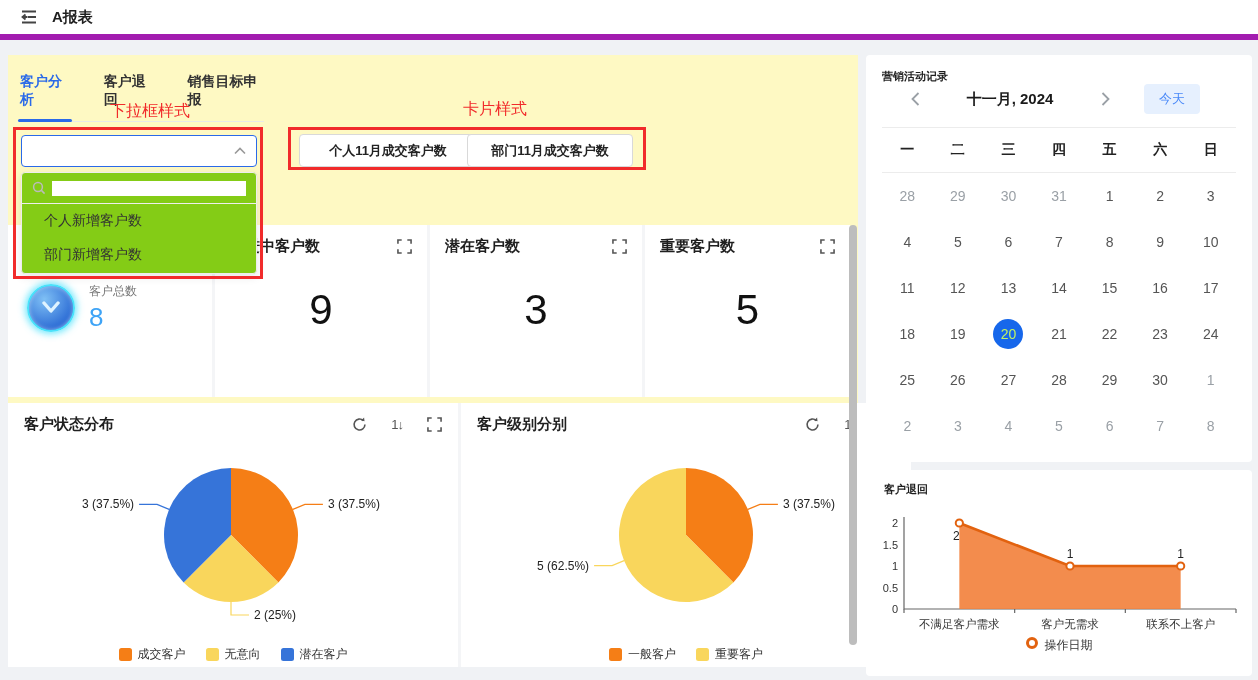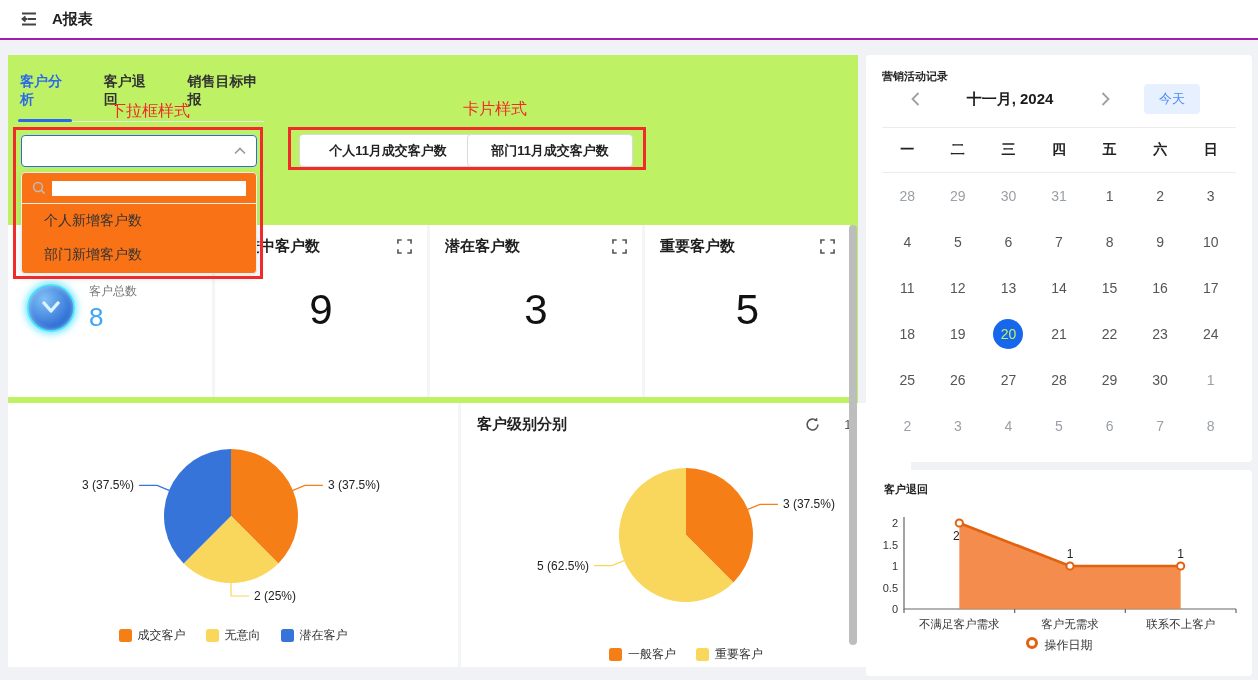--- a/index.html
+++ b/index.html
@@ -2,25 +2,25 @@
 <html><head>
 <meta charset="utf-8">
 <style>
   * { margin:0; padding:0; box-sizing:border-box; }
   html,body { width:1258px; height:680px; }
   body { font-family:"Liberation Sans","DejaVu Sans",sans-serif; background:#f0f2f5; overflow:hidden; }
   .page { position:relative; width:1258px; height:680px; }
 
   
   .topbar { position:absolute; left:0; top:0; width:1258px; height:40px; background:#fff;
-            display:flex; align-items:center; padding-left:20px; gap:14px; border-bottom:2px solid #a21caf; }
+            display:flex; align-items:center; padding-left:20px; gap:14px; border-bottom:6px solid #a21caf; }
   .topbar-title { font-size:15px; font-weight:600; color:#1f1f1f; }
 
   
-  .left-panel { position:absolute; left:8px; top:55px; width:850px; height:612px; background:#bef264; }
+  .left-panel { position:absolute; left:8px; top:55px; width:850px; height:612px; background:#fef9c3; }
   .tabs { margin-left:10px; padding-top:14px; width:246px; border-bottom:1px solid #e9e9e9; display:flex; gap:30px; }
   .tab { font-size:14px; font-weight:600; color:#333; padding:4px 2px 12px; cursor:pointer; position:relative; }
   .tab.active { color:#2a6ae9; }
   .tab.active::after { content:""; position:absolute; left:0; right:0; bottom:-1px; height:3px; background:#2a6ae9; border-radius:2px; }
 
   
   .stats-row { position:absolute; left:0; top:170px; width:842px; height:172px; background:#f4f5f7; display:flex; gap:3px; }
   .charts-row { position:absolute; left:0; top:348px; width:842px; height:264px; background:#f4f5f7; display:flex; gap:3px; }
   .stat-card { background:#fff; position:relative; padding:12px 15px; }
   .stat-card.c1 { width:204px; } .stat-card.c2 { width:212px; } .stat-card.c3 { width:212px; } .stat-card.c4 { flex:1; }
@@ -49,21 +49,21 @@
 
   
   .scroll-thumb { position:absolute; left:849px; top:225px; width:8px; height:420px; background:#bdbdbd; border-radius:4px; z-index:30; }
 
   
   .ann-text { position:absolute; color:#f12b2b; font-size:16px; z-index:26; }
   .redbox { position:absolute; border:3px solid #f12b2b; z-index:25; pointer-events:none; }
   .select-input { position:absolute; left:21px; top:135px; width:236px; height:32px; background:#fff;
                   border:1px solid #2a6ae9; border-radius:4px; z-index:24; display:flex; align-items:center; padding:0 10px; }
   .select-input input { border:none; outline:none; flex:1; font-size:13px; font-family:inherit; }
-  .select-panel { position:absolute; left:21px; top:172px; width:236px; height:102px; background:#f97316; z-index:24;
+  .select-panel { position:absolute; left:21px; top:172px; width:236px; height:102px; background:#84cc16; z-index:24;
                   border:1px solid #ededed; border-radius:4px; box-shadow:0 3px 10px rgba(0,0,0,.10); }
   .search-row { height:31px; display:flex; align-items:center; gap:6px; padding:0 10px; border-bottom:1px solid #eee; }
   .search-row input { border:none; outline:none; flex:1; font-size:13px; font-family:inherit; }
   .opt { height:34px; display:flex; align-items:center; padding-left:22px; font-size:14px; color:#333; cursor:pointer; }
   .metric-btn { position:absolute; height:33px; background:#fff; border:1px solid #d9d9d9; border-radius:4px; z-index:24;
                 display:flex; align-items:center; justify-content:center; font-size:13px; font-weight:600; color:#222; cursor:pointer; }
 
   
   .cal-panel { position:absolute; left:866px; top:55px; width:386px; height:407px; background:#fff; border-radius:4px; padding:14px 16px 0; }
   .panel-title { font-size:11px; font-weight:700; color:#1f1f1f; }
@@ -157,20 +157,37 @@
                 <path d="M1 5V1h4M11 1h4v4M15 11v4h-4M5 15H1v-4" fill="none" stroke="#555" stroke-width="1.7"></path>
               </svg>
           </span>
         </div>
         <div class="big-num">5</div>
       </div>
     </div>
 
     <div class="charts-row">
       <div class="chart-card">
+        <div class="chart-head">
+          <span class="chart-title">客户状态分布</span>
+          <span class="chart-icons">
+            <span class="icon-btn">
+              <svg width="15" height="15" viewBox="0 0 16 16">
+                  <path d="M13.8 8a5.8 5.8 0 1 1-1.7-4.1" fill="none" stroke="#555" stroke-width="1.7"></path>
+                  <path d="M12.9 0.6l.5 3.8-3.7-.7z" fill="#555"></path>
+                </svg>
+            </span>
+            <span class="icon-btn sort-glyph">1↓</span>
+            <span class="icon-btn">
+              <svg width="15" height="15" viewBox="0 0 16 16">
+                  <path d="M1 5V1h4M11 1h4v4M15 11v4h-4M5 15H1v-4" fill="none" stroke="#555" stroke-width="1.7"></path>
+                </svg>
+            </span>
+          </span>
+        </div>
         <svg class="pie-svg" width="418" height="198" viewBox="0 0 418 198">
             <path d="M207,99 L207,32 A67,67 0 0 1 254.3761543394987,146.37615433949867 Z" fill="#F57E16"></path>
             <polyline points="268.89992867825623,73.36021003153898 280.91036260090294,68.38532541079282 298.91036260090294,68.38532541079282" fill="none" stroke="#F57E16" stroke-width="1.2"></polyline>
             <text x="303.91036260090294" y="72.38532541079282" text-anchor="start" class="pie-label">3 (37.5%)</text>
             <path d="M207,99 L254.3761543394987,146.37615433949867 A67,67 0 0 1 159.62384566050133,146.3761543394987 Z" fill="#F9D65C"></path>
             <polyline points="207,166 207,179 225,179" fill="none" stroke="#F9D65C" stroke-width="1.2"></polyline>
             <text x="230" y="183" text-anchor="start" class="pie-label">2 (25%)</text>
             <path d="M207,99 L159.62384566050133,146.3761543394987 A67,67 0 0 1 206.99999999999997,32 Z" fill="#3674D9"></path>
             <polyline points="145.1000713217438,73.36021003153897 133.08963739909706,68.3853254107928 115.08963739909706,68.3853254107928" fill="none" stroke="#3674D9" stroke-width="1.2"></polyline>
             <text x="110.08963739909706" y="72.3853254107928" text-anchor="end" class="pie-label">3 (37.5%)</text>

